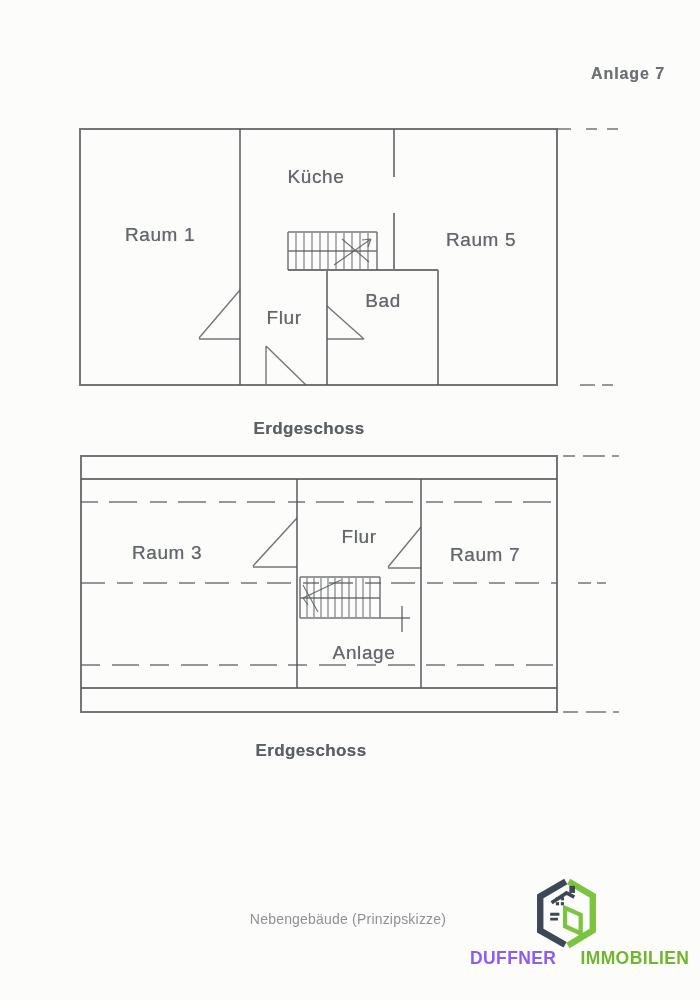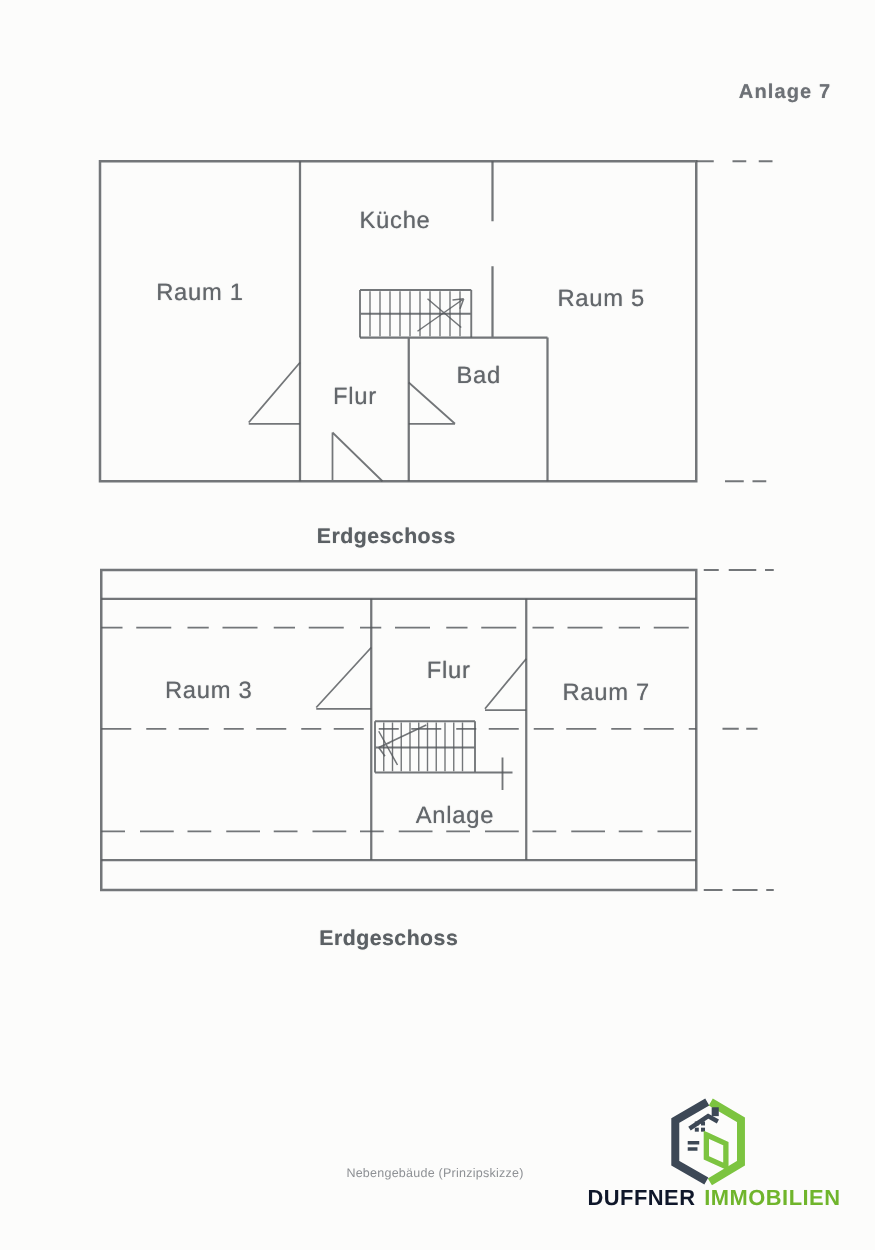--- a/index.html
+++ b/index.html
@@ -21,29 +21,29 @@
     color:#5b6064;font-size:17px;font-weight:700;letter-spacing:.4px;white-space:nowrap;
     text-shadow:0 0 .6px rgba(91,96,100,.7);
     margin-top:16px;
   }
   .annotation{
     position:absolute;left:628px;top:74px;transform:translate(-50%,-50%);
     color:#6d7176;font-size:16px;font-weight:600;letter-spacing:.9px;white-space:nowrap;
     text-shadow:0 0 .6px rgba(109,113,118,.7);
   }
   .footer-caption{
-    position:absolute;left:348px;top:939px;transform:translate(-50%,-50%);
-    color:#8e9195;font-size:10px;letter-spacing:.2px;white-space:nowrap;
+    position:absolute;left:348px;top:919px;transform:translate(-50%,-50%);
+    color:#8e9195;font-size:14px;letter-spacing:.2px;white-space:nowrap;
   }
   .logo-icon{position:absolute;left:531px;top:878px;width:71px;height:71px}
   .brand{
     position:absolute;left:470px;top:948px;
     font-size:17.5px;font-weight:700;letter-spacing:.4px;white-space:nowrap;
   }
-  .brand .primary{color:#0f172a;margin-right:7px}
+  .brand .primary{color:#8b5cf6;margin-right:24px}
   .brand .secondary{color:#70b52c}
 </style>
 </head>
 <body>
 
 <div class="page">
 
   <div class="annotation">Anlage 7</div>
 
   <svg class="linework" width="700" height="1000" viewBox="0 0 700 1000">

